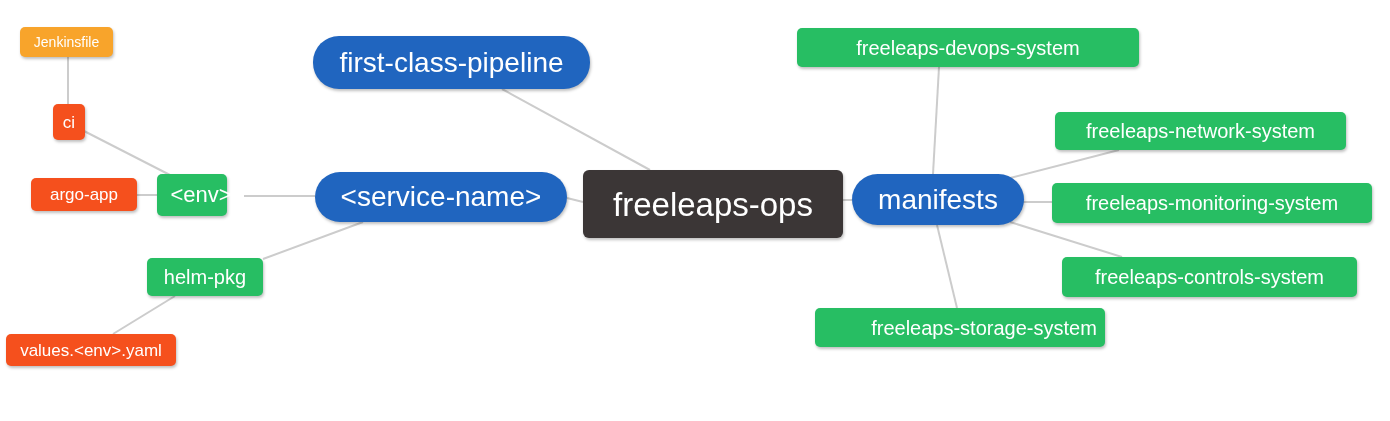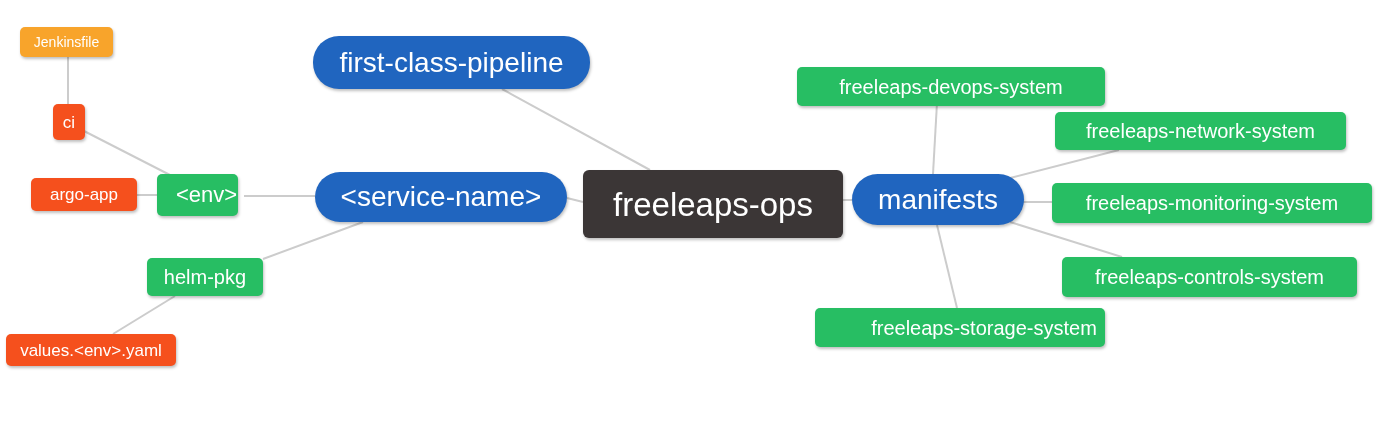--- a/index.html
+++ b/index.html
@@ -53,26 +53,26 @@
       <line x1="933" y1="174" x2="939" y2="67" stroke="#CCCCCC" stroke-width="2"></line>
       <line x1="1010" y1="178" x2="1119" y2="150" stroke="#CCCCCC" stroke-width="2"></line>
       <line x1="1010" y1="202" x2="1052" y2="202" stroke="#CCCCCC" stroke-width="2"></line>
       <line x1="1010" y1="222" x2="1122" y2="257" stroke="#CCCCCC" stroke-width="2"></line>
       <line x1="937" y1="225" x2="957" y2="308" stroke="#CCCCCC" stroke-width="2"></line>
     </svg>
   <div id="node-layer">
       <div class="node orange" style="left: 20px; top: 27px; width: 93px; height: 30px; font-size: 14px;">Jenkinsfile</div>
       <div class="node red" style="left: 53px; top: 104px; width: 32px; height: 36px; font-size: 17px;">ci</div>
       <div class="node red" style="left: 31px; top: 178px; width: 106px; height: 33px; font-size: 17px;">argo-app</div>
-      <div class="node green" style="left: 157px; top: 174px; width: 81px; height: 42px; font-size: 22px; padding-left: 18px;">&lt;env&gt;</div>
+      <div class="node green" style="left: 157px; top: 174px; width: 70px; height: 42px; font-size: 22px; padding-left: 18px;">&lt;env&gt;</div>
       <div class="node green" style="left: 147px; top: 258px; width: 116px; height: 38px; font-size: 20px;">helm-pkg</div>
       <div class="node red" style="left: 6px; top: 334px; width: 170px; height: 32px; font-size: 17px;">values.&lt;env&gt;.yaml</div>
       <div class="node blue" style="left: 313px; top: 36px; width: 277px; height: 53px; font-size: 28px;">first-class-pipeline</div>
       <div class="node blue" style="left: 315px; top: 172px; width: 252px; height: 50px; font-size: 28px;">&lt;service-name&gt;</div>
       <div class="node dark" style="left: 583px; top: 170px; width: 260px; height: 68px; font-size: 33px;">freeleaps-ops</div>
       <div class="node blue" style="left: 852px; top: 174px; width: 172px; height: 51px; font-size: 28px;">manifests</div>
-      <div class="node green" style="left: 797px; top: 28px; width: 308px; height: 39px; font-size: 20px; margin-top: 39px;">freeleaps-devops-system</div>
+      <div class="node green" style="left: 797px; top: 28px; width: 342px; height: 39px; font-size: 20px;">freeleaps-devops-system</div>
       <div class="node green" style="left: 1055px; top: 112px; width: 291px; height: 38px; font-size: 20px;">freeleaps-network-system</div>
       <div class="node green" style="left: 1052px; top: 183px; width: 320px; height: 40px; font-size: 20px;">freeleaps-monitoring-system</div>
       <div class="node green" style="left: 1062px; top: 257px; width: 295px; height: 40px; font-size: 20px;">freeleaps-controls-system</div>
       <div class="node green" style="left: 815px; top: 308px; width: 290px; height: 39px; font-size: 20px; padding-left: 48px;">freeleaps-storage-system</div>
     </div>
 </div>
 
 </body></html>

